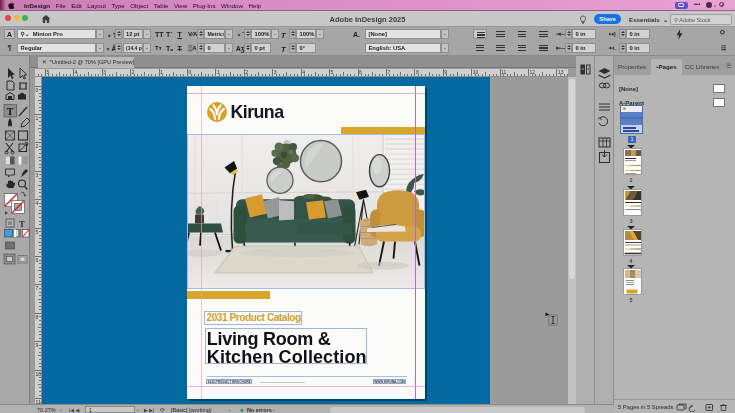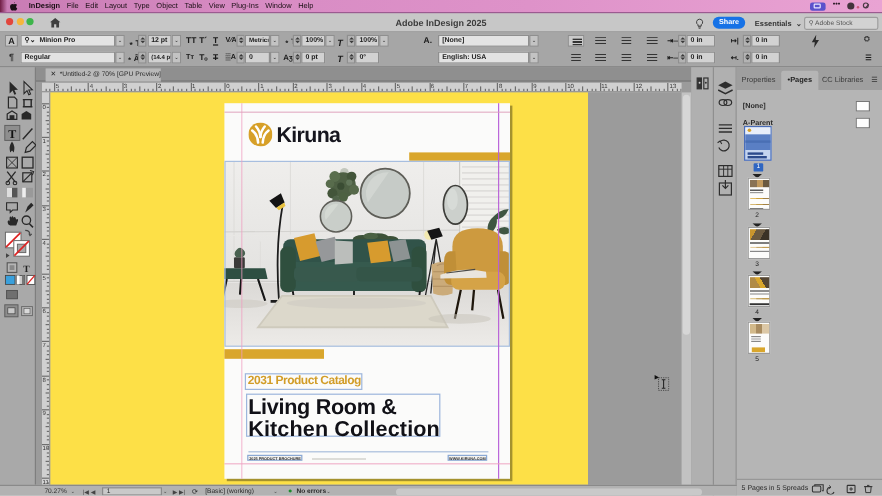--- a/index.html
+++ b/index.html
@@ -34,21 +34,21 @@
 #doctab{position:absolute;left:8px;top:0.5px;width:96px;height:11.5px;background:#b9b9b9;font-size:5.6px;color:#2a2a2a;line-height:11.5px;padding-left:4px;white-space:nowrap;}
 
 #hruler{left:35px;top:68.5px;width:533px;height:8px;background:#d0d0d0;border-bottom:1px solid #8c8c8c;overflow:hidden;}
 #vruler{left:35px;top:76.5px;width:7px;height:327.5px;background:#d0d0d0;border-right:1px solid #8c8c8c;overflow:hidden;}
 #rcorner{left:35px;top:68.5px;width:7px;height:8px;background:#b5b5b5;border-right:1px solid #8c8c8c;border-bottom:1px solid #8c8c8c;}
 .rnum{position:absolute;font-size:5px;color:#333;}
 .tick{position:absolute;background:#6e6e6e;}
 
 #tools{left:0;top:56px;width:30px;height:348px;background:#a9a9a9;border-right:1px solid #7e7e7e;}
 
-#canvas{left:42px;top:76.5px;width:448px;height:327.5px;background:#fde047;overflow:hidden;}
+#canvas{left:42px;top:76.5px;width:448px;height:327.5px;background:#0369a1;overflow:hidden;}
 #vsb{left:568px;top:76.5px;width:8px;height:327.5px;background:#c2c2c2;}
 #vsbt{left:569px;top:79px;width:6px;height:200px;background:#d6d6d6;border-radius:3px;}
 
 #page{position:absolute;left:145px;top:9px;width:237.5px;height:313.5px;background:#fbfbfa;box-shadow:2px 2px 0 rgba(0,0,0,0.35);}
 
 #stripA{left:576px;top:56px;width:19px;height:357px;background:#b0b0b0;border-right:1px solid #8f8f8f;}
 #stripB{left:595px;top:56px;width:19px;height:357px;background:#b0b0b0;border-right:1px solid #8f8f8f;}
 #rpanel{left:614px;top:56px;width:121px;height:357px;background:#b5b5b5;}
 
 #status{left:0;top:404px;width:614px;height:9px;background:#b2b2b2;border-top:1px solid #8a8a8a;font-size:5.5px;color:#2a2a2a;}

